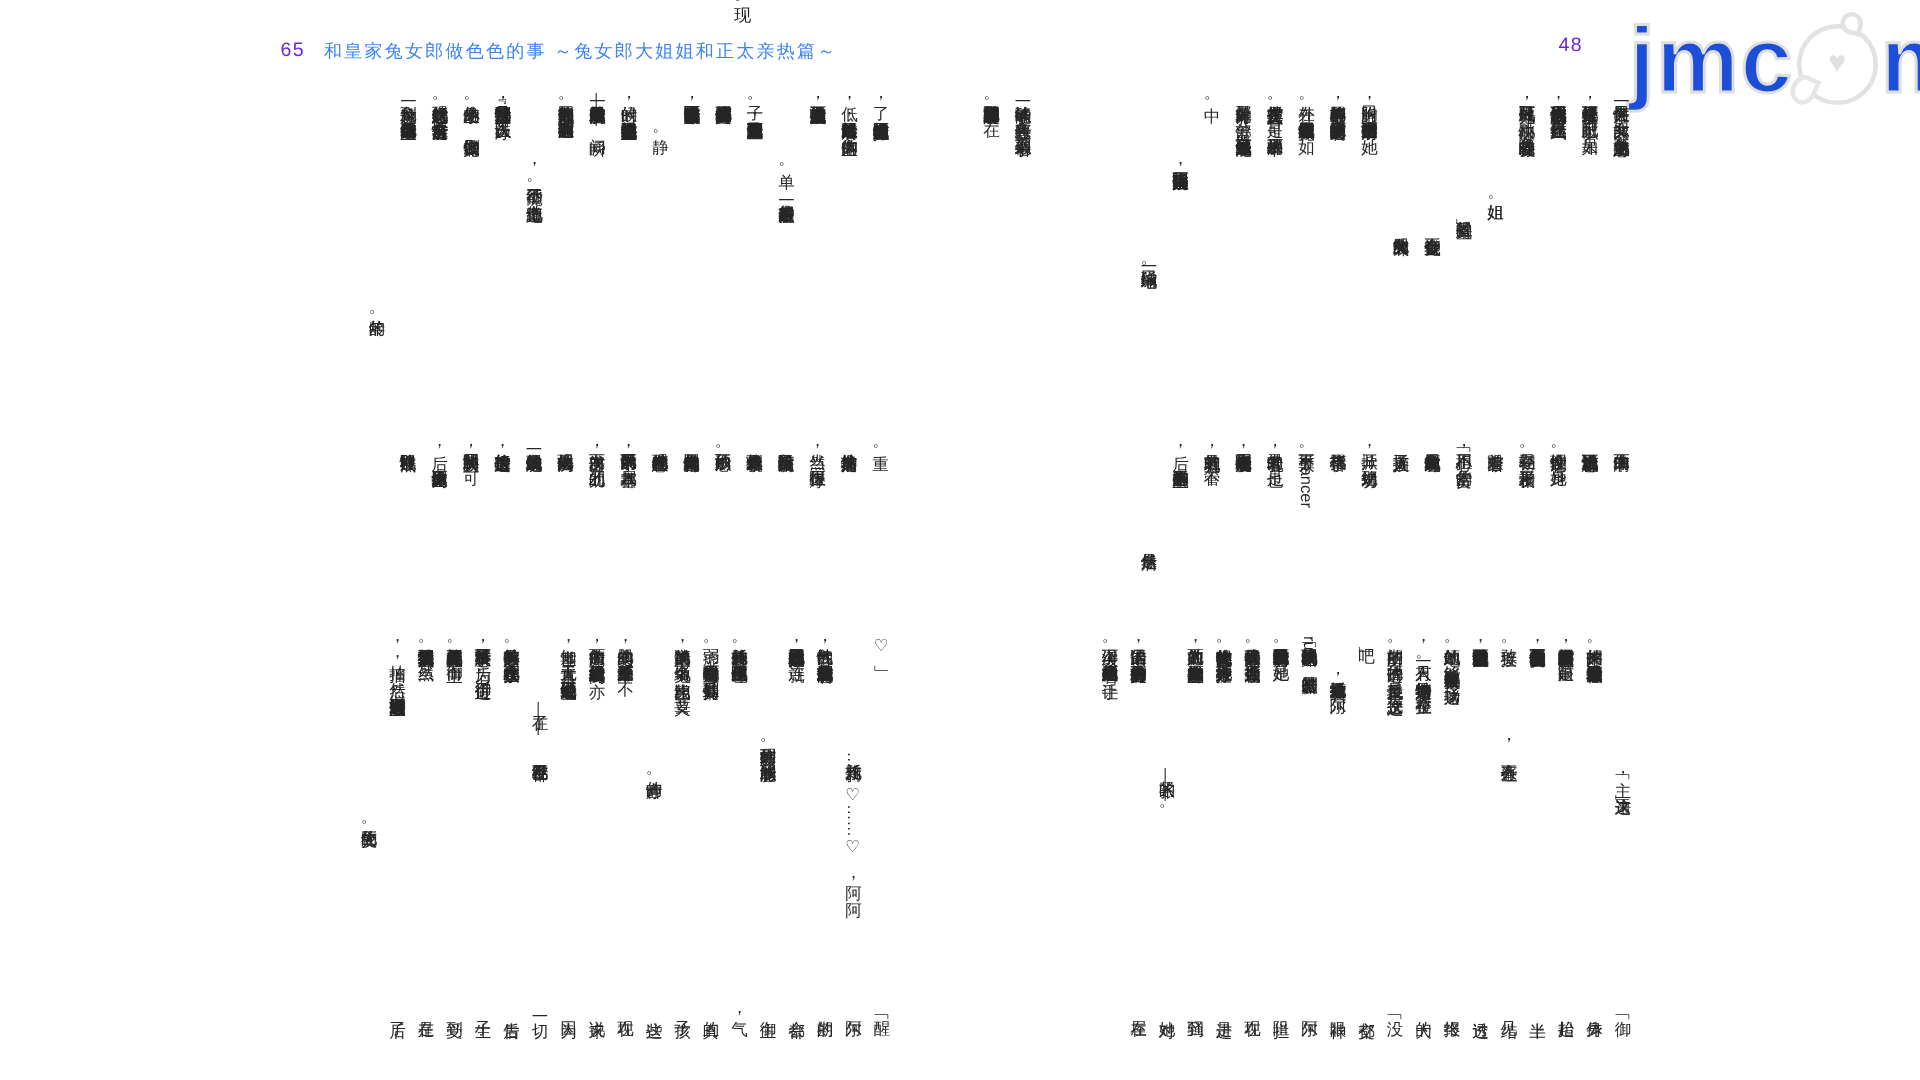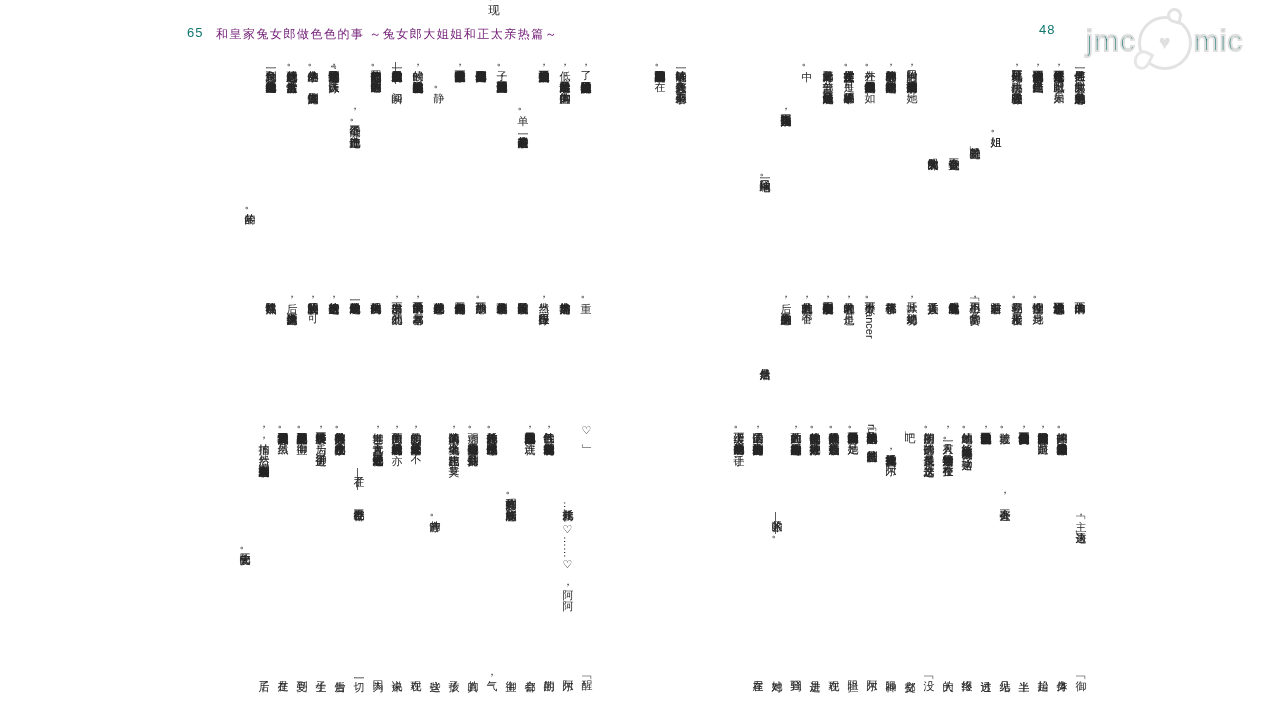--- a/index.html
+++ b/index.html
@@ -2,36 +2,36 @@
 <html><head>
 <meta charset="utf-8">
 <style>
   html,body{margin:0;padding:0;}
   body{
     width:1280px;height:720px;position:relative;overflow:hidden;
     background:#ffffff;
     font-family:"Liberation Sans","DejaVu Sans",sans-serif;
   }
   
-  .pageno{position:absolute;font-size:13px;color:#0f766e;letter-spacing:1px;}
+  .pageno{position:absolute;font-size:13px;color:#6d28d9;letter-spacing:1px;}
   #pageno-left{left:187px;top:25px;}
   #pageno-right{left:1039px;top:22px;}
   #running-title{
-    position:absolute;left:216px;top:26px;font-size:12px;color:#701a75;
+    position:absolute;left:216px;top:26px;font-size:12px;color:#3b82f6;
     letter-spacing:1.5px;white-space:nowrap;
   }
   
   #top-fragment{
     position:absolute;left:486px;top:-4px;writing-mode:vertical-rl;
     font-size:11.5px;color:#222;
   }
   
   #logo{position:absolute;left:1086px;top:12px;display:flex;align-items:center;}
   .logo-text{
-    font-size:30px;font-weight:400;color:#0f766e;
+    font-size:62px;font-weight:700;color:#1d4ed8;
     -webkit-text-stroke:2px #dedede;letter-spacing:1px;line-height:56px;
     text-shadow:0 1px 1px rgba(0,0,0,0.04);
   }
   .mascot{
     width:48px;height:48px;margin:4px 2px 0 2px;position:relative;
     border:3px solid #e2e2e2;border-radius:50%;background:#fff;flex:0 0 auto;
   }
   .mascot-heart{
     position:absolute;top:50%;left:50%;transform:translate(-50%,-55%);
     color:#e0e0e0;font-size:20px;font-weight:bold;line-height:1;

